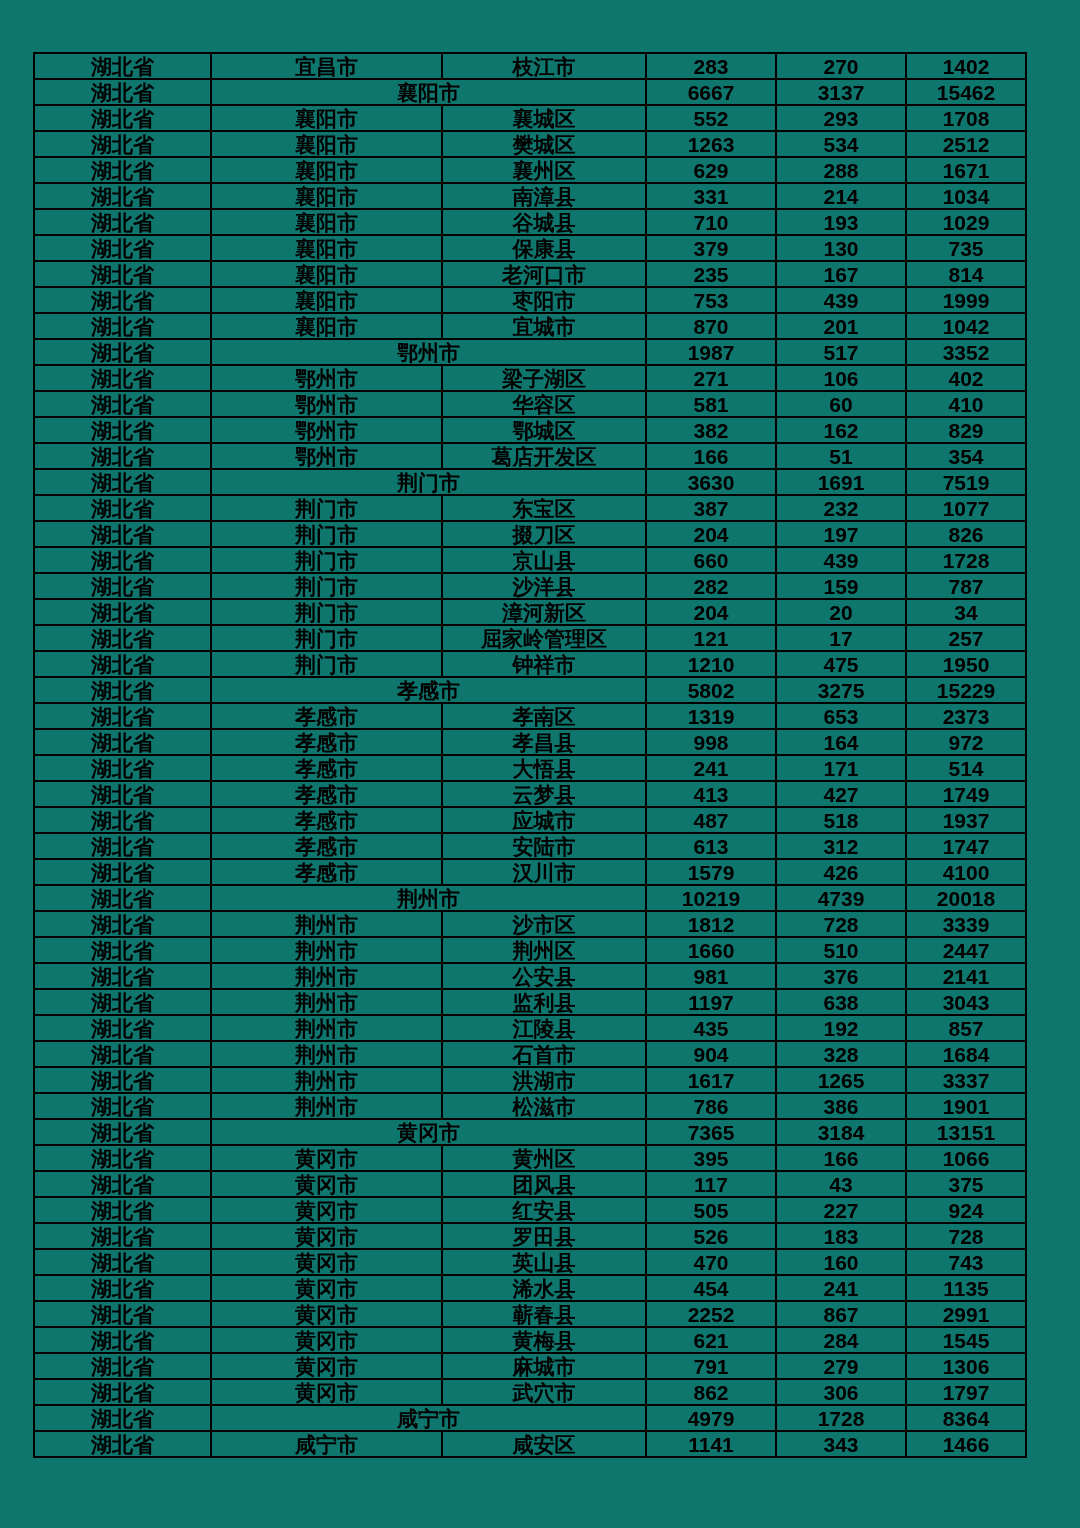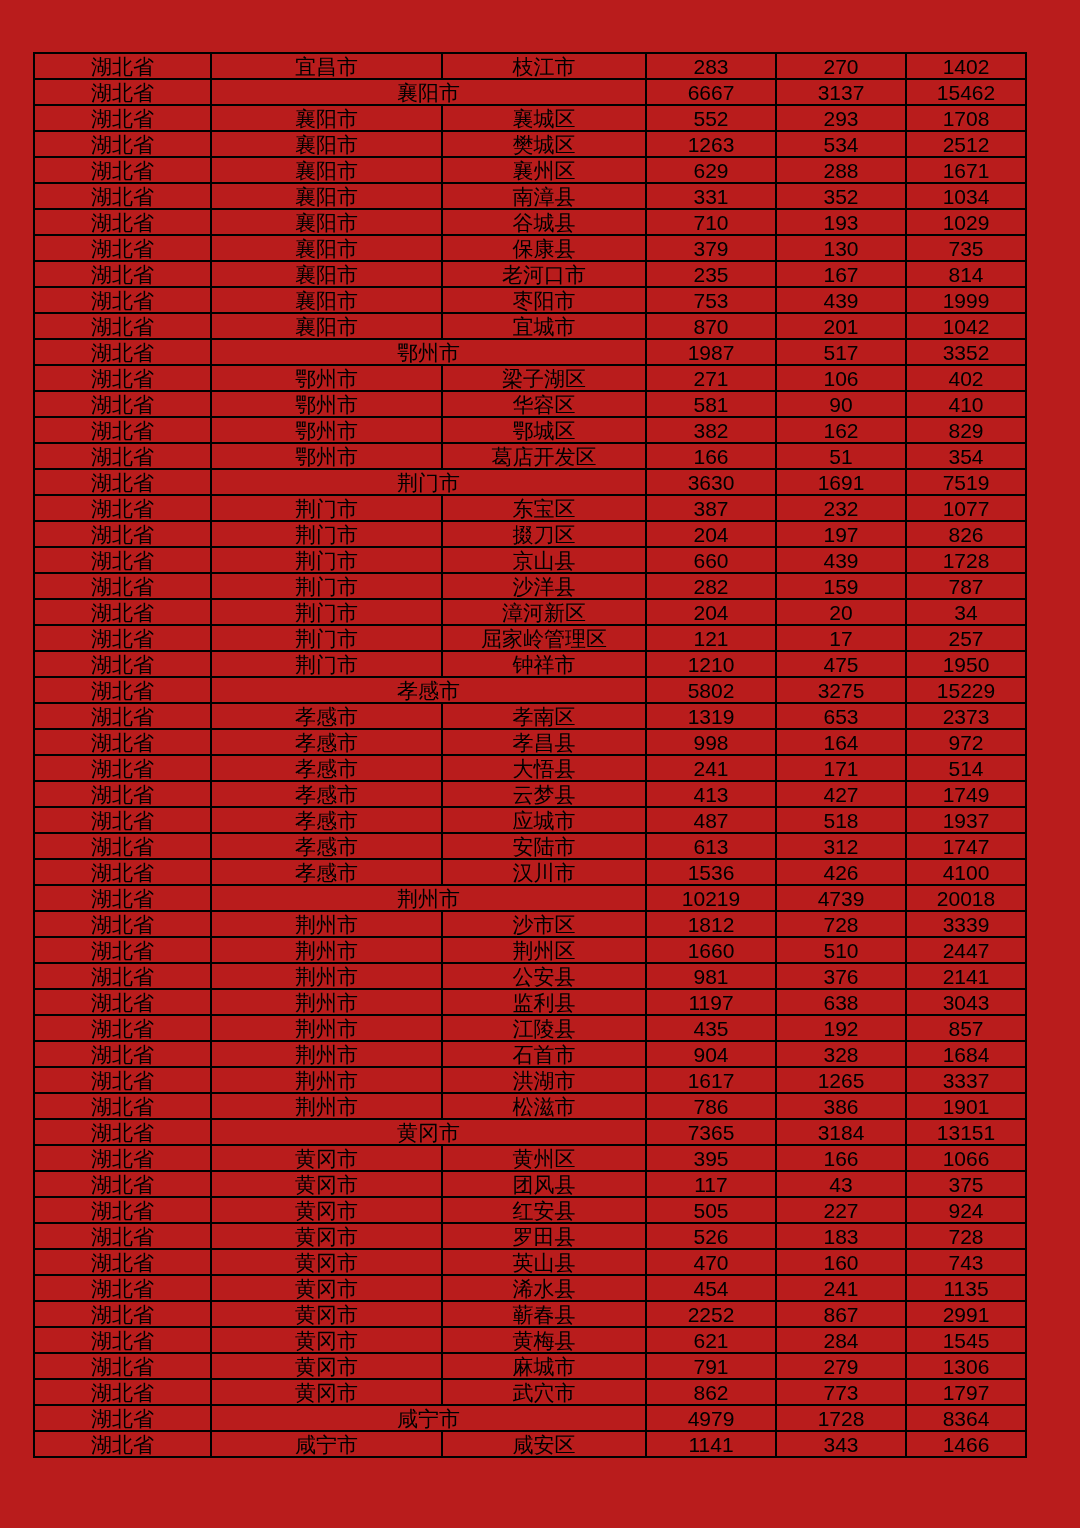--- a/index.html
+++ b/index.html
@@ -10,21 +10,22 @@
   body {
     position: relative;
     width: 1080px;
     height: 1528px;
     font-family: "Liberation Sans", sans-serif;
     color: #000000;
   }
   .page {
     position: absolute;
     inset: 0;
-    background: #b91c1c;
+    background: #0f766e;
+    font-weight: bold;
   }
   table.stats {
     position: absolute;
     left: 33px;
     top: 52px;
     border-collapse: collapse;
     table-layout: fixed;
   }
   table.stats td {
     border: 2px solid #000000;
@@ -96,21 +97,21 @@
           <td>襄州区</td>
           <td>629</td>
           <td>288</td>
           <td>1671</td>
         </tr>
         <tr>
           <td>湖北省</td>
           <td>襄阳市</td>
           <td>南漳县</td>
           <td>331</td>
-          <td>352</td>
+          <td>214</td>
           <td>1034</td>
         </tr>
         <tr>
           <td>湖北省</td>
           <td>襄阳市</td>
           <td>谷城县</td>
           <td>710</td>
           <td>193</td>
           <td>1029</td>
         </tr>
@@ -159,21 +160,21 @@
           <td>梁子湖区</td>
           <td>271</td>
           <td>106</td>
           <td>402</td>
         </tr>
         <tr>
           <td>湖北省</td>
           <td>鄂州市</td>
           <td>华容区</td>
           <td>581</td>
-          <td>90</td>
+          <td>60</td>
           <td>410</td>
         </tr>
         <tr>
           <td>湖北省</td>
           <td>鄂州市</td>
           <td>鄂城区</td>
           <td>382</td>
           <td>162</td>
           <td>829</td>
         </tr>
@@ -300,21 +301,21 @@
           <td>孝感市</td>
           <td>安陆市</td>
           <td>613</td>
           <td>312</td>
           <td>1747</td>
         </tr>
         <tr>
           <td>湖北省</td>
           <td>孝感市</td>
           <td>汉川市</td>
-          <td>1536</td>
+          <td>1579</td>
           <td>426</td>
           <td>4100</td>
         </tr>
         <tr>
           <td>湖北省</td>
           <td colspan="2">荆州市</td>
           <td>10219</td>
           <td>4739</td>
           <td>20018</td>
         </tr>
@@ -459,21 +460,21 @@
           <td>麻城市</td>
           <td>791</td>
           <td>279</td>
           <td>1306</td>
         </tr>
         <tr>
           <td>湖北省</td>
           <td>黄冈市</td>
           <td>武穴市</td>
           <td>862</td>
-          <td>773</td>
+          <td>306</td>
           <td>1797</td>
         </tr>
         <tr>
           <td>湖北省</td>
           <td colspan="2">咸宁市</td>
           <td>4979</td>
           <td>1728</td>
           <td>8364</td>
         </tr>
         <tr>

